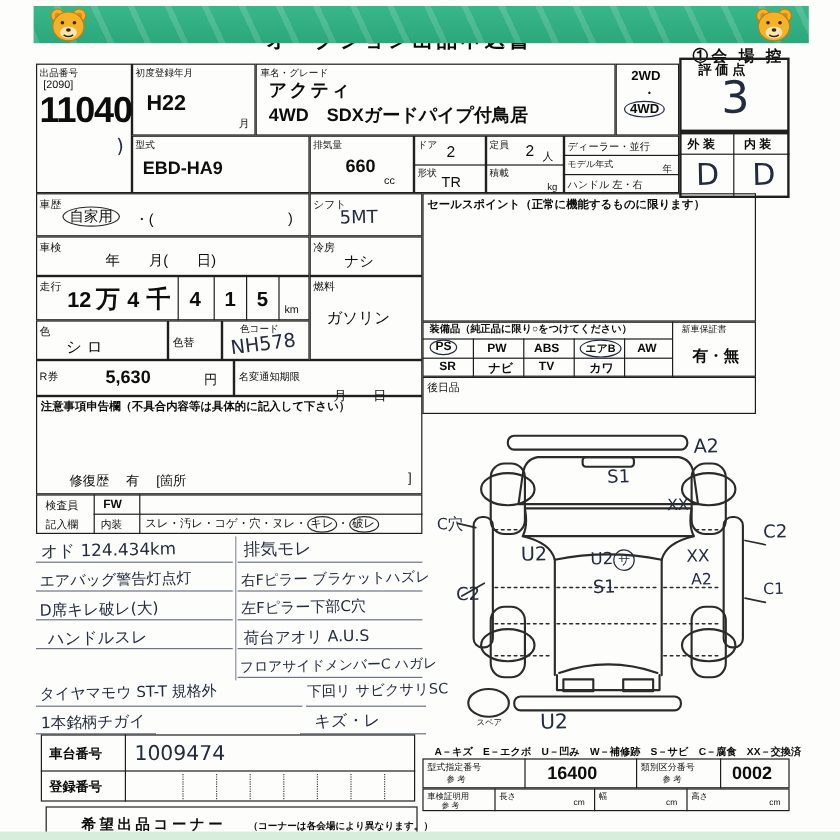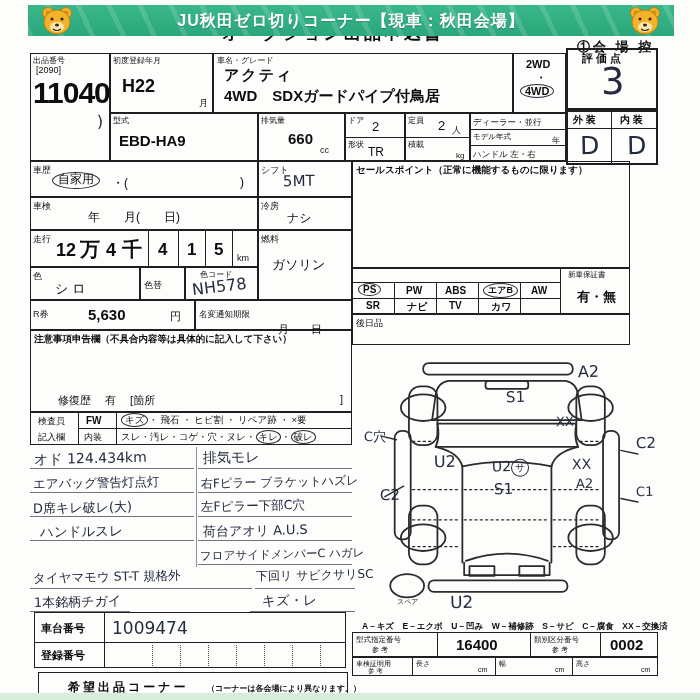--- a/index.html
+++ b/index.html
@@ -51,21 +51,20 @@
         <circle cx="26" cy="7" r="5.5" fill="#f2b32b" stroke="#c07d12"></circle>
       <circle cx="8" cy="7" r="2.4" fill="#d98f16"></circle>
         <circle cx="26" cy="7" r="2.4" fill="#d98f16"></circle>
       <ellipse cx="17" cy="16" rx="13" ry="12" fill="#f2b32b" stroke="#c07d12"></ellipse>
       <ellipse cx="17" cy="21" rx="7" ry="5" fill="#fbe7ae"></ellipse>
       <circle cx="12" cy="13" r="1.5" fill="#3a230a"></circle>
         <circle cx="22" cy="13" r="1.5" fill="#3a230a"></circle>
       <ellipse cx="17" cy="19" rx="2" ry="1.5" fill="#3a230a"></ellipse>
       <path d="M13 23 q4 3 8 0" stroke="#3a230a" fill="none" stroke-width="1.2"></path>
     </svg>
-    <div class="banner-title">JU秋田ゼロ切りコーナー【現車：秋田会場】</div>
   </div>
 
   <div class="clipwrap">
     <div>オークション出品申込書</div>
   </div>
   <div class="val b" style="left:577px;top:38px;font-size:13px;letter-spacing:3px;">①会 場 控</div>
 
   <div class="box" style="left:30px;top:53px;width:80px;height:108px;"></div>
   <div class="lbl" style="left:33px;top:55px;">出品番号</div>
   <div class="val" style="left:36px;top:65px;font-size:9px;">[2090]</div>
@@ -128,21 +127,21 @@
   <div class="box" style="left:470px;top:113px;width:96px;height:48px;"></div>
   <div class="box" style="left:470px;top:129px;width:96px;height:0;border-width:1px 0 0 0;"></div>
   <div class="box" style="left:470px;top:145px;width:96px;height:0;border-width:1px 0 0 0;"></div>
   <div class="lbl" style="left:473px;top:117px;font-size:8.5px;">ディーラー・並行</div>
   <div class="lbl" style="left:473px;top:132px;font-size:7.5px;">モデル年式</div>
   <div class="lbl" style="left:552px;top:135px;">年</div>
   <div class="lbl" style="left:473px;top:149px;font-size:8.5px;">ハンドル 左・右</div>
 
   <div class="box" style="left:30px;top:161px;width:228px;height:36px;"></div>
   <div class="lbl9" style="left:33px;top:164px;">車歴</div>
-  <div class="val" style="left:52px;top:172px;font-size:12px;font-family:Liberation Mono, monospace;">
+  <div class="val" style="left:52px;top:172px;font-size:12px;">
     <span class="circ">自家用</span></div>
   <div class="val" style="left:112px;top:175px;font-size:12px;">・(</div>
   <div class="val" style="left:240px;top:175px;font-size:12px;">)</div>
 
   <div class="box" style="left:258px;top:161px;width:94px;height:36px;"></div>
   <div class="lbl9" style="left:261px;top:164px;">シフト</div>
   <div class="hw" style="left:283px;top:172px;font-size:15px;">5MT</div>
 
   <div class="box" style="left:30px;top:197px;width:228px;height:33px;"></div>
   <div class="lbl9" style="left:33px;top:200px;">車検</div>
@@ -185,20 +184,21 @@
   <div class="val b" style="left:88px;top:306px;font-size:15px;">5,630</div>
   <div class="val" style="left:170px;top:309px;font-size:11px;">円</div>
   <div class="box" style="left:195px;top:300px;width:157px;height:30px;"></div>
   <div class="lbl" style="left:199px;top:309px;font-size:8.5px;">名変通知期限</div>
   <div class="val" style="left:278px;top:307px;font-size:11px;margin-top:15px;">月　　日</div>
 
   <div class="box" style="left:352px;top:161px;width:278px;height:107px;"></div>
   <div class="val" style="left:356px;top:164px;font-size:9.5px;font-weight:bold;">セールスポイント（正常に機能するものに限ります）</div>
 
   <div class="box" style="left:352px;top:268px;width:278px;height:46px;"></div>
+  <div class="val" style="left:358px;top:269px;font-size:8.5px;font-weight:bold;">装備品（純正品に限り○をつけてください）</div>
   <div class="box" style="left:352px;top:282px;width:208px;height:0;border-width:1px 0 0 0;"></div>
   <div class="box" style="left:352px;top:298px;width:208px;height:0;border-width:1px 0 0 0;"></div>
   <div class="box" style="left:394px;top:282px;width:0;height:32px;border-width:0 0 0 1px;"></div>
   <div class="box" style="left:436px;top:282px;width:0;height:32px;border-width:0 0 0 1px;"></div>
   <div class="box" style="left:478px;top:282px;width:0;height:32px;border-width:0 0 0 1px;"></div>
   <div class="box" style="left:520px;top:282px;width:0;height:32px;border-width:0 0 0 1px;"></div>
   <div class="box" style="left:560px;top:268px;width:0;height:46px;border-width:0 0 0 1.5px;"></div>
   <div class="val" style="left:358px;top:283px;font-size:10px;font-weight:bold;">
     <span class="circ-hw">PS</span></div>
   <div class="val b" style="left:406px;top:285px;font-size:10px;">PW</div>
@@ -223,23 +223,20 @@
   <div class="val" style="left:340px;top:393px;font-size:11px;">]</div>
 
   <div class="box" style="left:30px;top:412px;width:322px;height:33px;"></div>
   <div class="box" style="left:78px;top:428px;width:274px;height:0;border-width:1px 0 0 0;"></div>
   <div class="box" style="left:78px;top:412px;width:0;height:33px;border-width:0 0 0 1.5px;"></div>
   <div class="box" style="left:116px;top:412px;width:0;height:33px;border-width:0 0 0 1px;"></div>
   <div class="lbl9" style="left:38px;top:415px;">検査員</div>
   <div class="lbl9" style="left:38px;top:431px;">記入欄</div>
   <div class="val b" style="left:86px;top:415px;font-size:10px;">FW</div>
   <div class="lbl9" style="left:84px;top:431px;">内装</div>
-  <div class="val" style="left:121px;top:413px;font-size:9.5px;">
-    <span class="circ" style="padding:0 3px;">キズ</span><span>・ 飛石 ・ ヒビ割 ・ リペア跡 ・ ×要</span>
-  </div>
   <div class="val" style="left:121px;top:430px;font-size:9.5px;">
     <span>スレ・汚レ・コゲ・穴・ヌレ・</span><span class="circ" style="padding:0 2px;">キレ</span><span>・</span><span class="circ" style="padding:0 2px;">破レ</span>
   </div>
 
   <div class="ruleline" style="left:30px;top:468px;width:164px;"></div>
   <div class="ruleline" style="left:30px;top:492px;width:164px;"></div>
   <div class="ruleline" style="left:30px;top:516px;width:164px;"></div>
   <div class="ruleline" style="left:30px;top:540px;width:164px;"></div>
   <div class="ruleline" style="left:198px;top:468px;width:154px;"></div>
   <div class="ruleline" style="left:198px;top:492px;width:154px;"></div>

